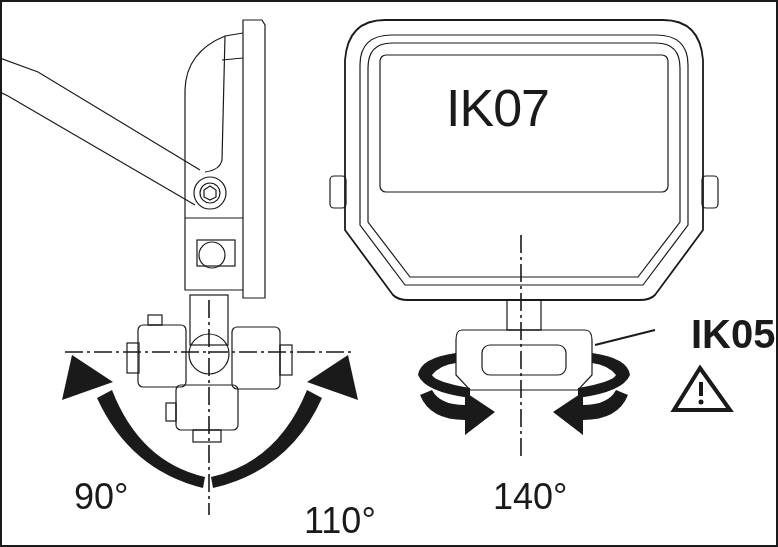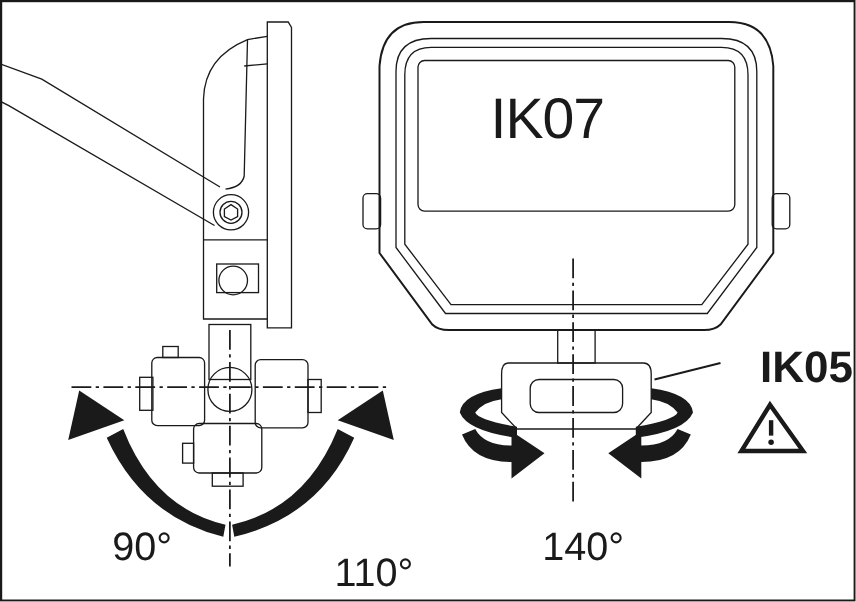--- a/index.html
+++ b/index.html
@@ -80,16 +80,16 @@
   </g>
 
   <g>
     <polygon points="700,368 730,410 674,410" fill="none" stroke="#1a1a1a" stroke-width="4"></polygon>
     <rect x="699" y="382" width="4" height="14" fill="#1a1a1a"></rect>
     <circle cx="701" cy="402" r="2.5" fill="#1a1a1a"></circle>
   </g>
 </svg>
 <div class="lbl big" style="left:446px;top:78px;">IK07</div>
 <div class="lbl mid" style="left:657px;top:312px;margin-left:34px;">IK05</div>
-<div class="lbl deg" style="left:74px;top:476px;margin-left:28px;">90°</div>
+<div class="lbl deg" style="left:74px;top:476px;">90°</div>
 <div class="lbl deg" style="left:276px;top:500px;margin-left:28px;">110°</div>
 <div class="lbl deg" style="left:493px;top:476px;">140°</div>
 </div>
 
 </body></html>

